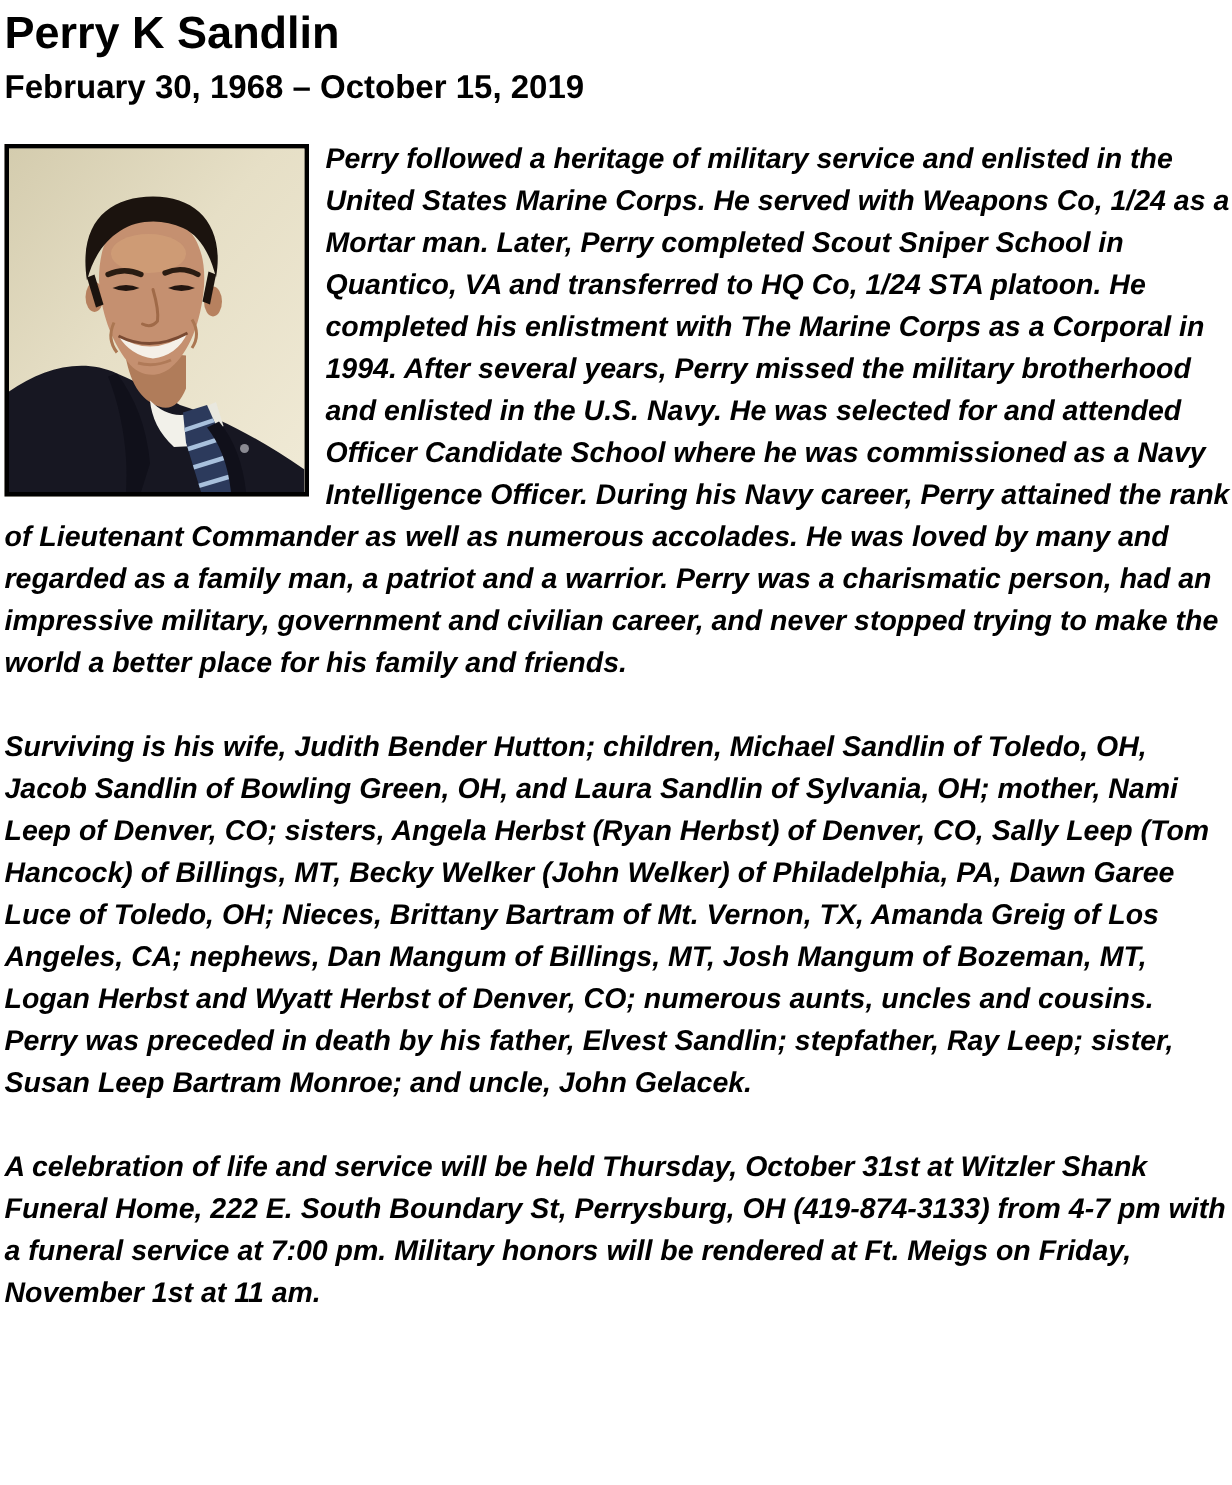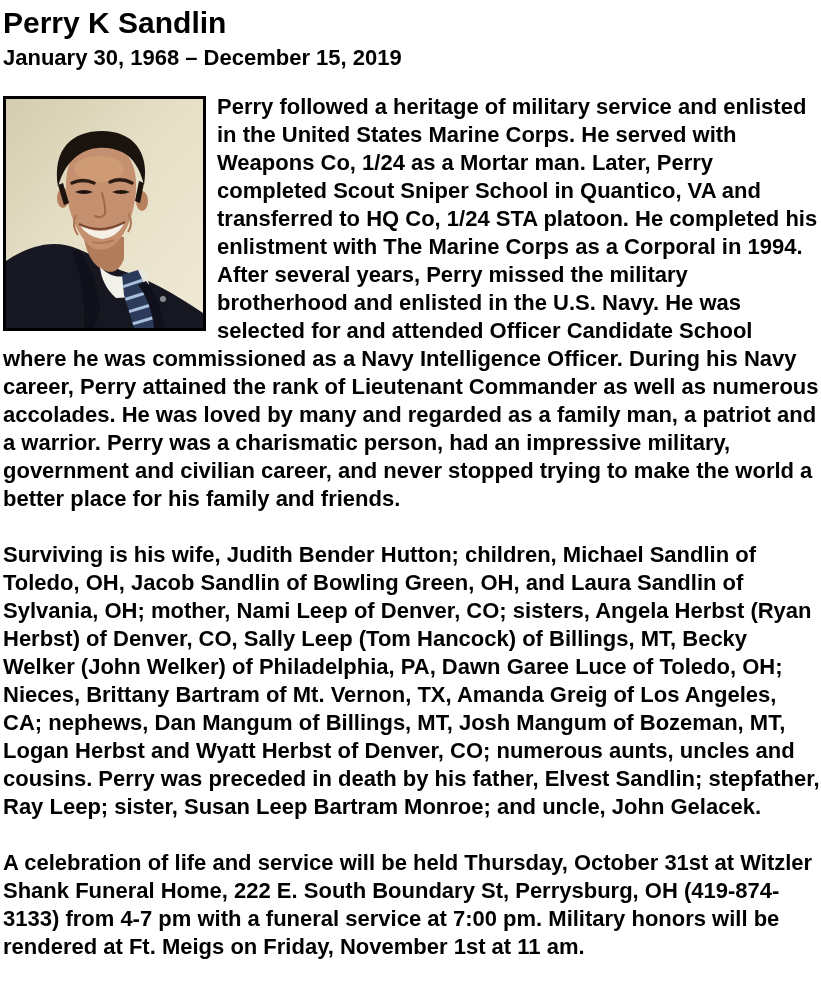--- a/index.html
+++ b/index.html
@@ -25,22 +25,23 @@
     line-height: 34px;
     margin: 0 0 5px 0;
     font-weight: bold;
   }
   .dates {
     font-size: 22px;
     line-height: 26px;
     margin: 0 0 22px 0;
   }
   .body-text {
-    font-size: 22px;
+    font-size: 19px;
     line-height: 28px;
+    font-style: italic;
   }
   .para {
     margin: 0 0 28px 0;
   }
   .para:last-child {
     margin-bottom: 12px;
   }
   .photo-frame {
     float: left;
     width: 197px;
@@ -56,21 +57,21 @@
     height: 100%;
   }
 </style>
 </head>
 <body>
 
 <div class="page">
 
   <h1 class="title">Perry K Sandlin</h1>
 
-  <div class="dates">January 30, 1968 – December 15, 2019</div>
+  <div class="dates">February 30, 1968 – October 15, 2019</div>
 
   <div class="body-text">
 
     <p class="para">
       <span class="photo-frame" role="img" aria-label="Portrait photo of Perry K Sandlin, smiling, wearing a dark suit, white shirt and striped tie against a cream background">
         <svg viewBox="0 0 197 229" preserveAspectRatio="none" aria-hidden="true">
           <defs>
             <linearGradient id="bg" x1="0" y1="0" x2="1" y2="1">
               <stop offset="0" stop-color="#d4ccae"></stop>
               <stop offset="0.45" stop-color="#e6dfc6"></stop>

